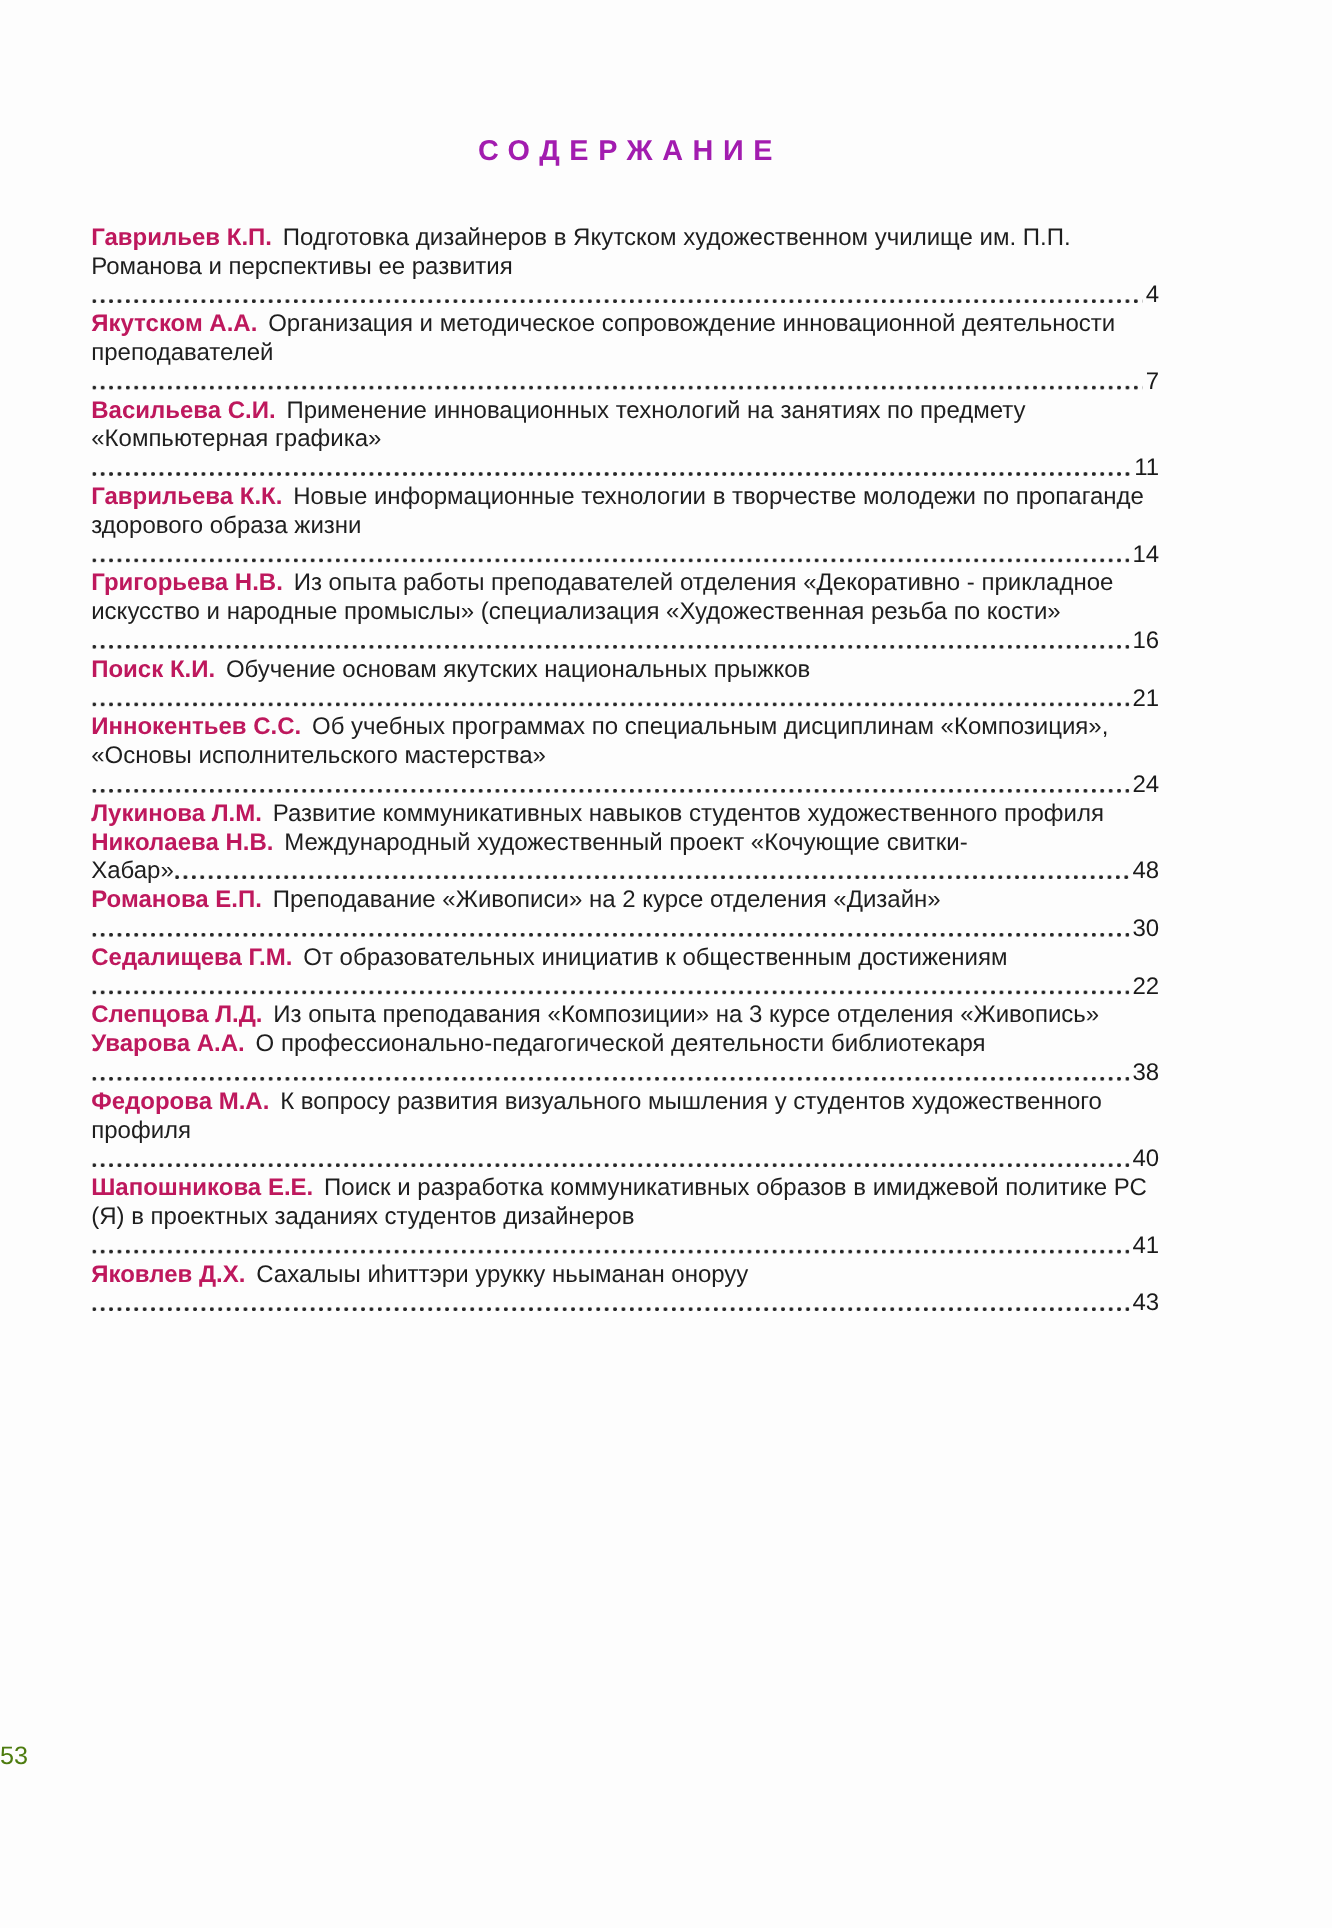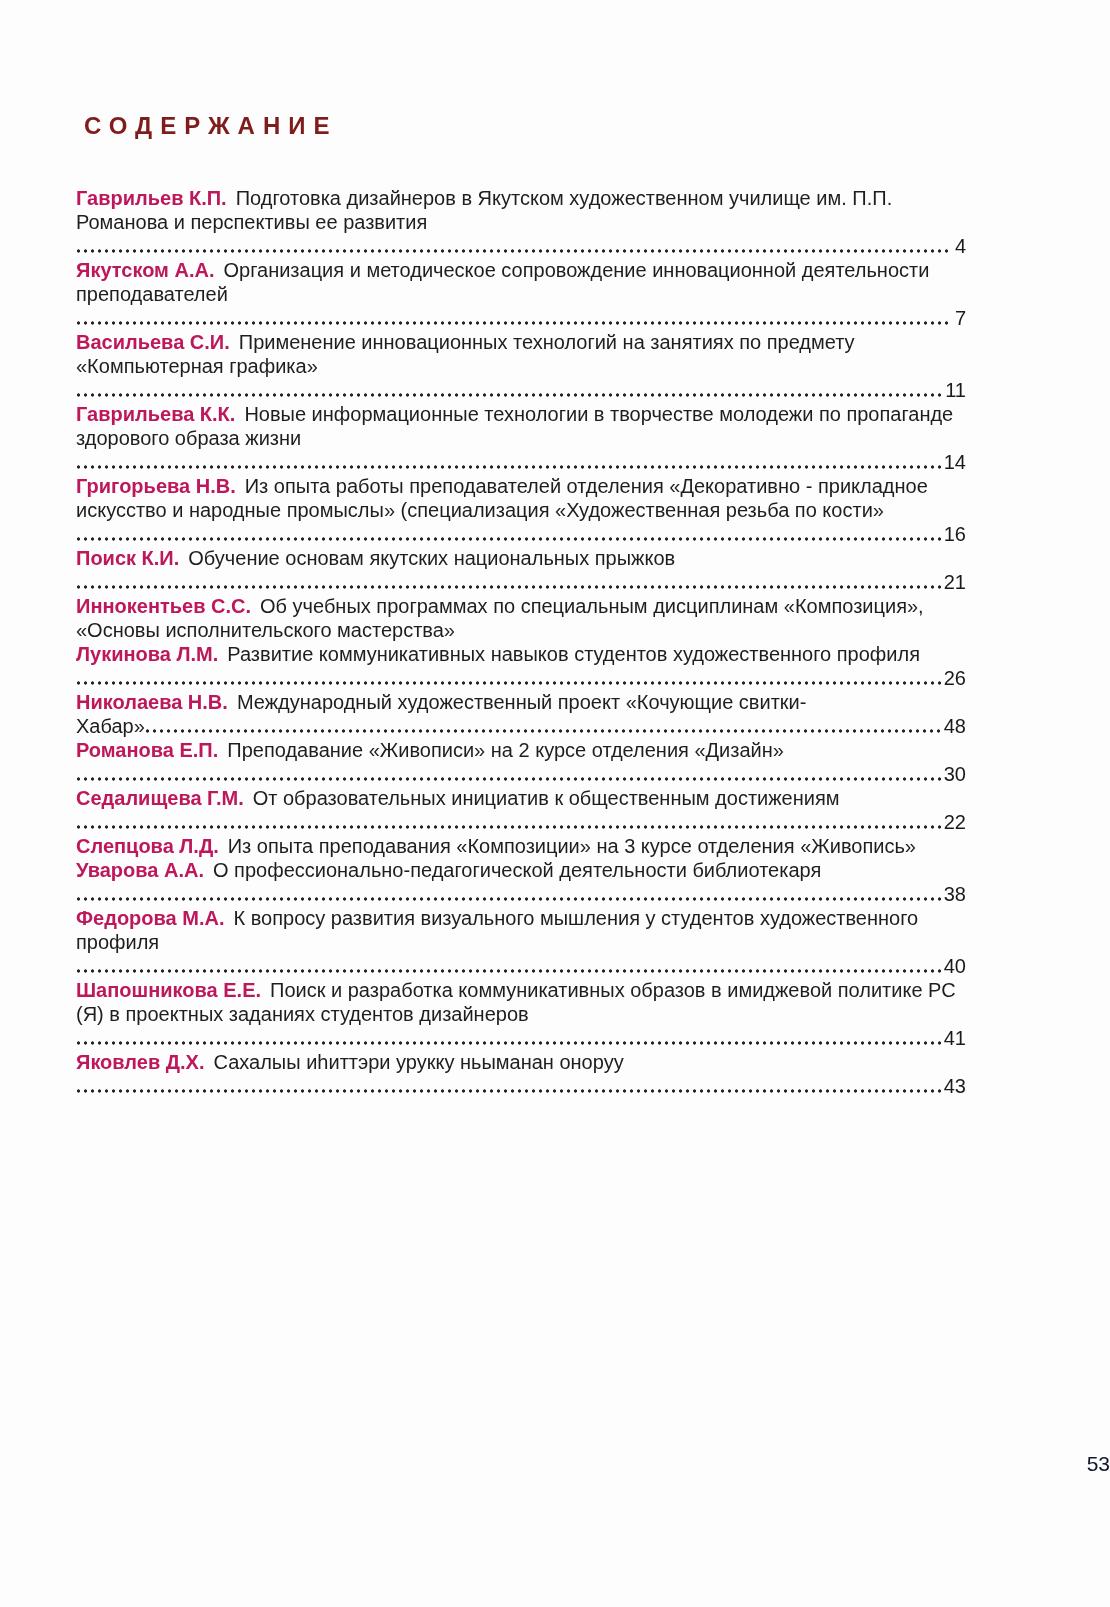--- a/index.html
+++ b/index.html
@@ -20,26 +20,27 @@
     inset: 0;
     background: #fdfdfd;
   }
   .content {
     position: absolute;
     left: 76px;
     top: 112px;
     width: 890px;
   }
   .doc-title {
+    text-align: center;
     font-weight: bold;
     font-size: 24px;
     letter-spacing: 8px;
     margin: 0 0 46px 0;
     padding-left: 8px;
-    color: #7f1d1d;
+    color: #a21caf;
   }
   .toc-list {
     width: 100%;
   }
   .entry {
     font-size: 20px;
     line-height: 24px;
   }
   .txt {
     margin: 0;
@@ -69,23 +70,23 @@
     background-position: 0 100%;
   }
   .pg {
     color: #1a1a1a;
   }
   .footer {
     position: absolute;
     top: 1452px;
     left: 0;
     width: 100%;
-    text-align: right;
+    text-align: left;
     font-size: 21px;
-    color: #0f172a;
+    color: #4d7c0f;
   }
 </style>
 </head>
 <body>
 
 <div class="page">
   <div class="content">
     <h1 class="doc-title">СОДЕРЖАНИЕ</h1>
 
     <div class="toc-list">
@@ -139,29 +140,29 @@
         <p class="txt"><b class="author">Поиск К.И.</b><span class="title-sp">Обучение основам якутских национальных прыжков</span></p>
         <div class="leader">
             <span class="lp"></span>
             <span class="dots"></span>
             <span class="pg">21</span>
           </div>
       </div>
 
       <div class="entry">
         <p class="txt"><b class="author">Иннокентьев С.С.</b><span class="title-sp">Об учебных программах по специальным дисциплинам «Композиция», «Основы исполнительского мастерства»</span></p>
+        <div class="leader">
+            <span class="lp"></span>
+            <span class="dots"></span>
+            <span class="pg">24</span>
+          </div>
       </div>
 
       <div class="entry">
         <p class="txt"><b class="author">Лукинова Л.М.</b><span class="title-sp">Развитие коммуникативных навыков студентов художественного профиля</span></p>
-        <div class="leader">
-            <span class="lp"></span>
-            <span class="dots"></span>
-            <span class="pg">26</span>
-          </div>
       </div>
 
       <div class="entry">
         <p class="txt"><b class="author">Николаева Н.В.</b><span class="title-sp">Международный художественный проект «Кочующие свитки-</span></p>
         <div class="leader">
             <span class="lp">Хабар»</span>
             <span class="dots"></span>
             <span class="pg">48</span>
           </div>
       </div>

